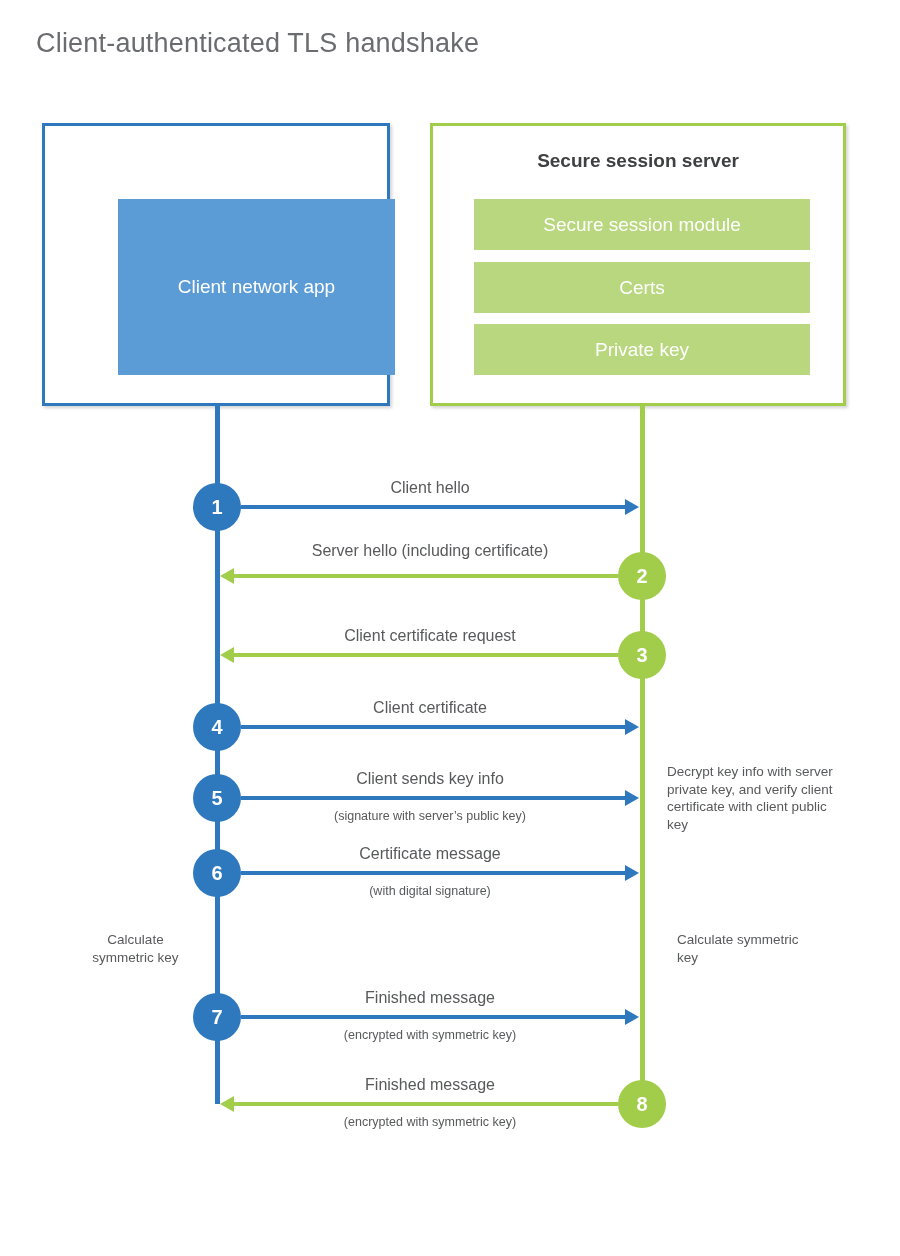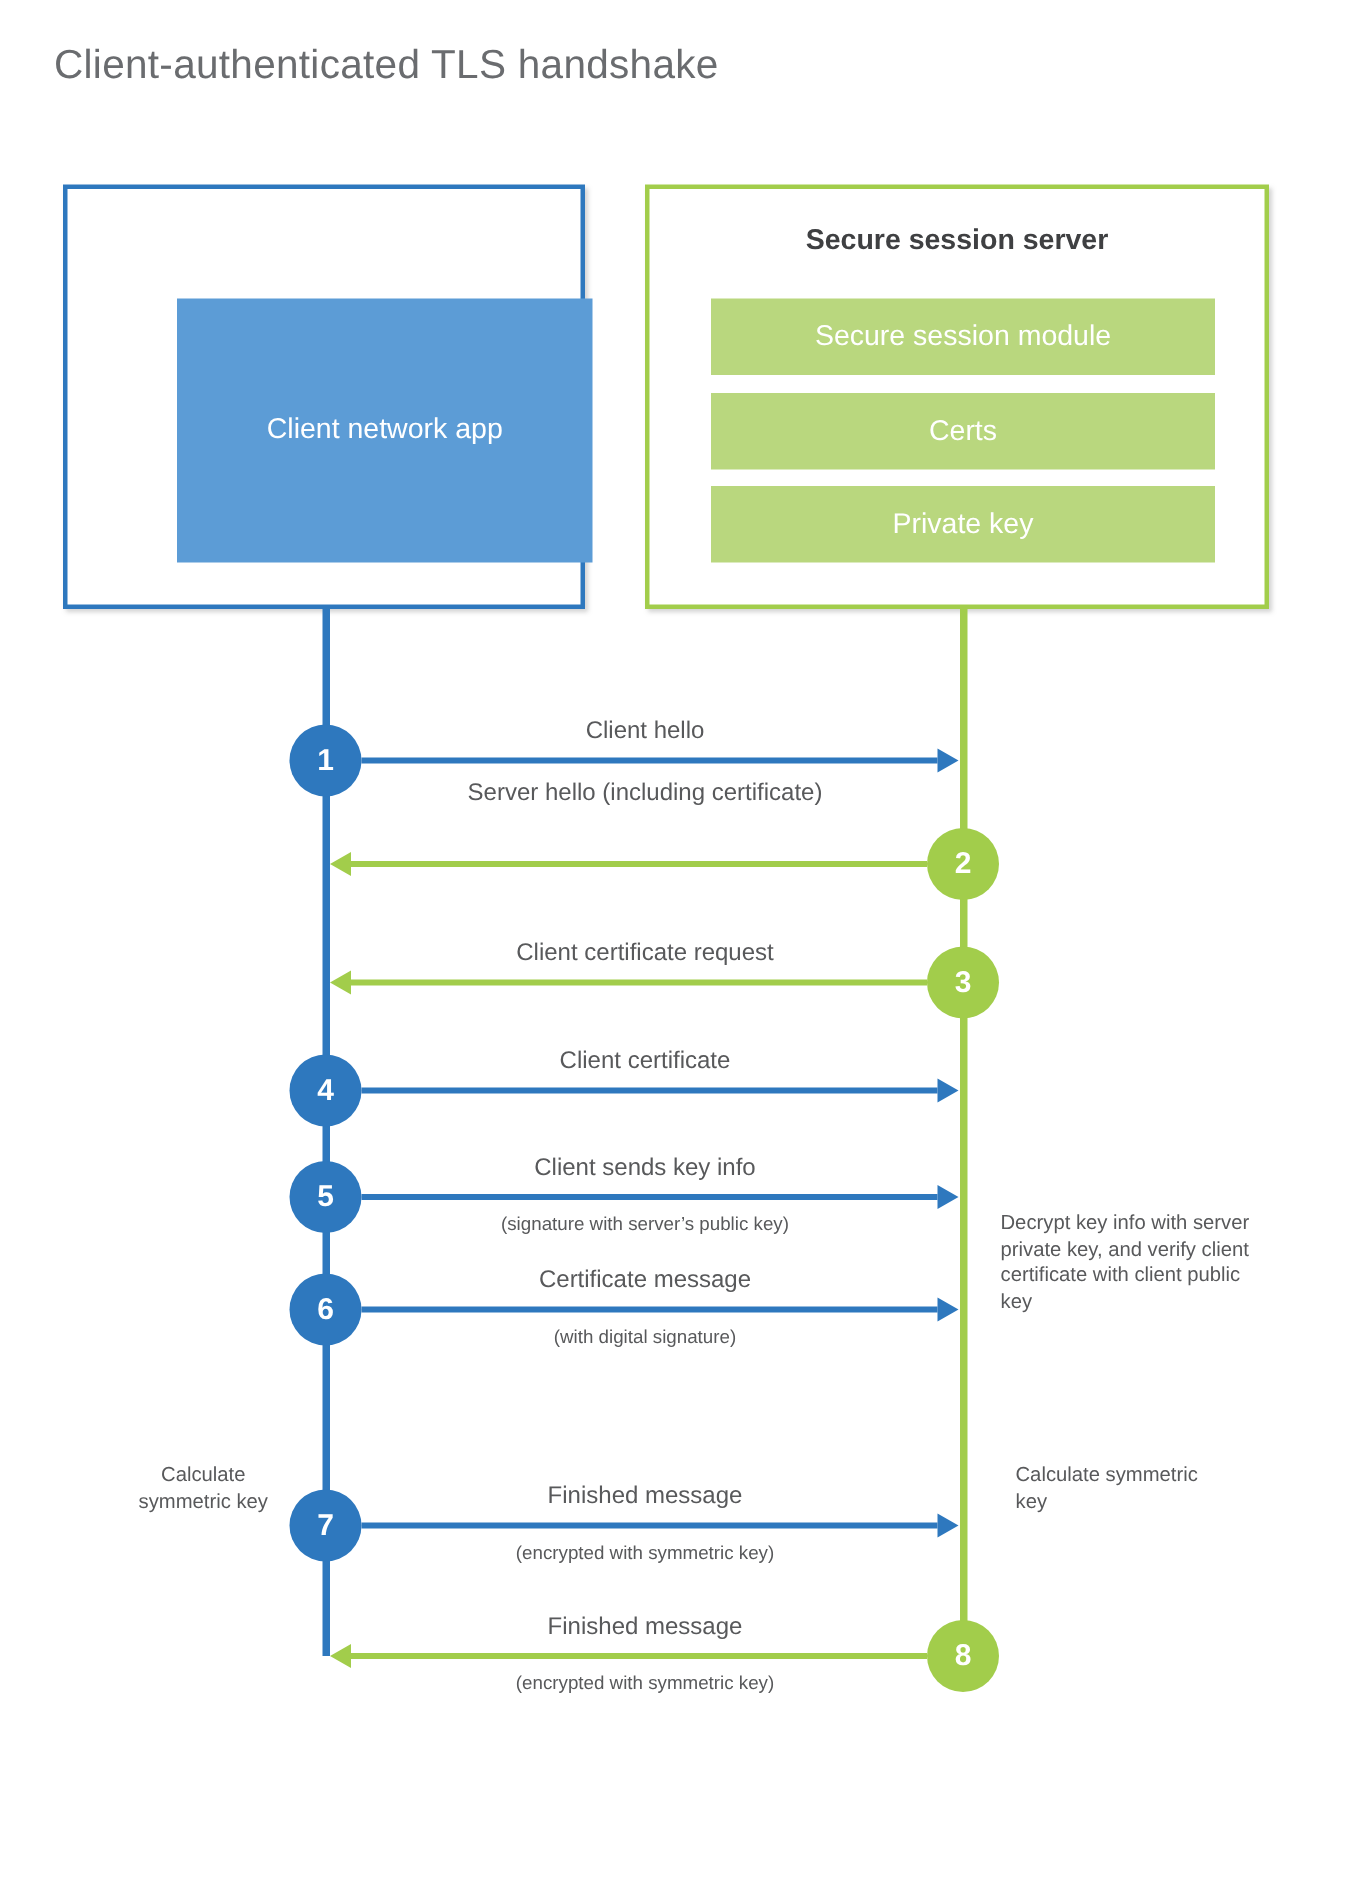--- a/index.html
+++ b/index.html
@@ -59,21 +59,21 @@
   }
   .hline { position:absolute; height:4px; }
   .hline.blue { background:#2e78be; }
   .hline.green { background:#a2cd4b; }
   .ahead { position:absolute; width:0; height:0;
     border-top:8px solid transparent; border-bottom:8px solid transparent; }
   .ahead.right { border-left:14px solid #2e78be; }
   .ahead.left  { border-right:14px solid #a2cd4b; }
   
   .note {
-    position:absolute; font-size:13.5px; color:#58595b; line-height:17.5px;margin-top:43px;
+    position:absolute; font-size:13.5px; color:#58595b; line-height:17.5px;
   }
   .note-decrypt { left:667px; top:763px; width:172px; text-align:left; }
   .note-calc-left { left:78px; top:931px; width:115px; text-align:center; }
   .note-calc-right { left:677px; top:931px; width:130px; text-align:left; }
 </style>
 </head>
 <body>
 
 <div class="canvas">
 
@@ -96,21 +96,21 @@
   <div class="lifeline server-lifeline"></div>
 
   <div>
     <div class="msg-label" style="top:478px">Client hello</div>
     <div class="hline blue" style="left:241px; top:505px; width:384px"></div>
     <div class="ahead right" style="left:625px; top:499px"></div>
     <div class="badge blue" style="left:193px; top:483px">1</div>
   </div>
 
   <div>
-    <div class="msg-label" style="top:519px">Server hello (including certificate)</div>
+    <div class="msg-label" style="top:541px">Server hello (including certificate)</div>
     <div class="hline green" style="left:234px; top:574px; width:384px"></div>
     <div class="ahead left" style="left:220px; top:568px"></div>
     <div class="badge green" style="left:618px; top:552px">2</div>
   </div>
 
   <div>
     <div class="msg-label" style="top:626px">Client certificate request</div>
     <div class="hline green" style="left:234px; top:653px; width:384px"></div>
     <div class="ahead left" style="left:220px; top:647px"></div>
     <div class="badge green" style="left:618px; top:631px">3</div>

